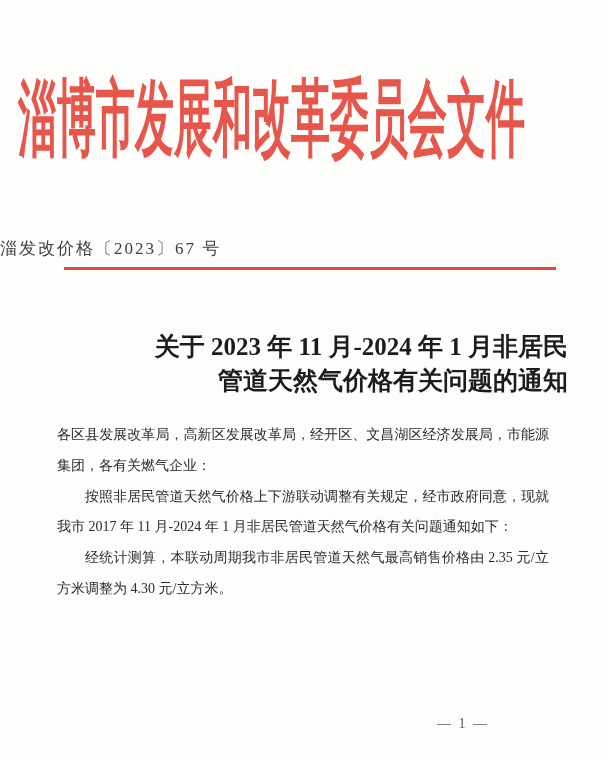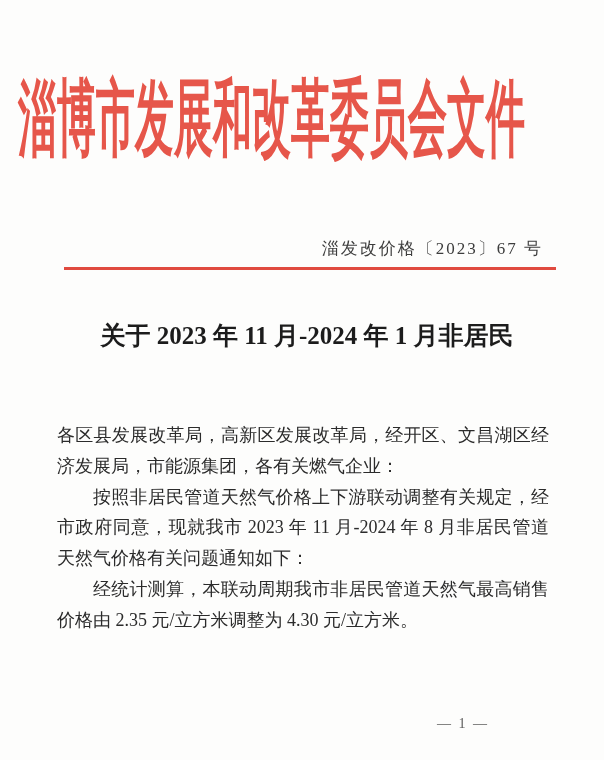--- a/index.html
+++ b/index.html
@@ -25,39 +25,39 @@
   
   .agency-title{
     position:absolute;top:76px;left:0;width:100%;
     text-align:center;white-space:nowrap;
     font-size:39px;line-height:40px;font-weight:700;
     color:var(--header-red);
     transform:scaleY(2.15);transform-origin:50% 0;
   }
   .doc-number{
     position:absolute;top:238px;left:0;width:100%;
-    text-align:right;
+    text-align:left;
     font-size:17px;line-height:22px;letter-spacing:2px;
     color:var(--muted-ink);
   }
   .red-rule{
     position:absolute;top:267px;left:64px;
     width:492px;height:3px;
     background:var(--rule-red);
   }
   .doc-title{
     position:absolute;top:318px;left:56px;width:500px;
-    text-align:center;
+    text-align:right;
     font-size:25px;line-height:34px;font-weight:700;
     color:var(--title-ink);
-    margin:1px;
+    margin:12px;
   }
   .body-text{
     position:absolute;top:420px;left:57px;width:492px;
-    font-size:18px;line-height:30.8px;
+    font-size:14px;line-height:30.8px;
     color:var(--body-ink);
     text-align:justify;
   }
   .body-text p{margin:0;}
   .body-text p.indent{text-indent:2em;}
   .page-number{
     position:absolute;top:714px;left:0;width:100%;
     text-align:right;padding-right:54px;
     font-size:14px;line-height:20px;letter-spacing:2px;
     color:var(--pagenum-ink);
@@ -69,23 +69,24 @@
 <div class="sheet">
 
   <div class="agency-title">淄博市发展和改革委员会文件</div>
 
   <div class="doc-number">淄发改价格〔2023〕67 号</div>
 
   <div class="red-rule"></div>
 
   <h1 class="doc-title">
     <span>关于 2023 年 11 月-2024 年 1 月非居民</span><br>
+    <span>管道天然气价格有关问题的通知</span>
   </h1>
 
   <div class="body-text">
     <p>各区县发展改革局，高新区发展改革局，经开区、文昌湖区经济发展局，市能源集团，各有关燃气企业：</p>
-    <p class="indent">按照非居民管道天然气价格上下游联动调整有关规定，经市政府同意，现就我市 2023 年 11 月-2024 年 8 月非居民管道天然气价格有关问题通知如下：</p>
+    <p class="indent">按照非居民管道天然气价格上下游联动调整有关规定，经市政府同意，现就我市 2017 年 11 月-2024 年 1 月非居民管道天然气价格有关问题通知如下：</p>
     <p class="indent">经统计测算，本联动周期我市非居民管道天然气最高销售价格由 2.35 元/立方米调整为 4.30 元/立方米。</p>
   </div>
 
   <div class="page-number">— 1 —</div>
 
 </div>
 
 </body></html>

